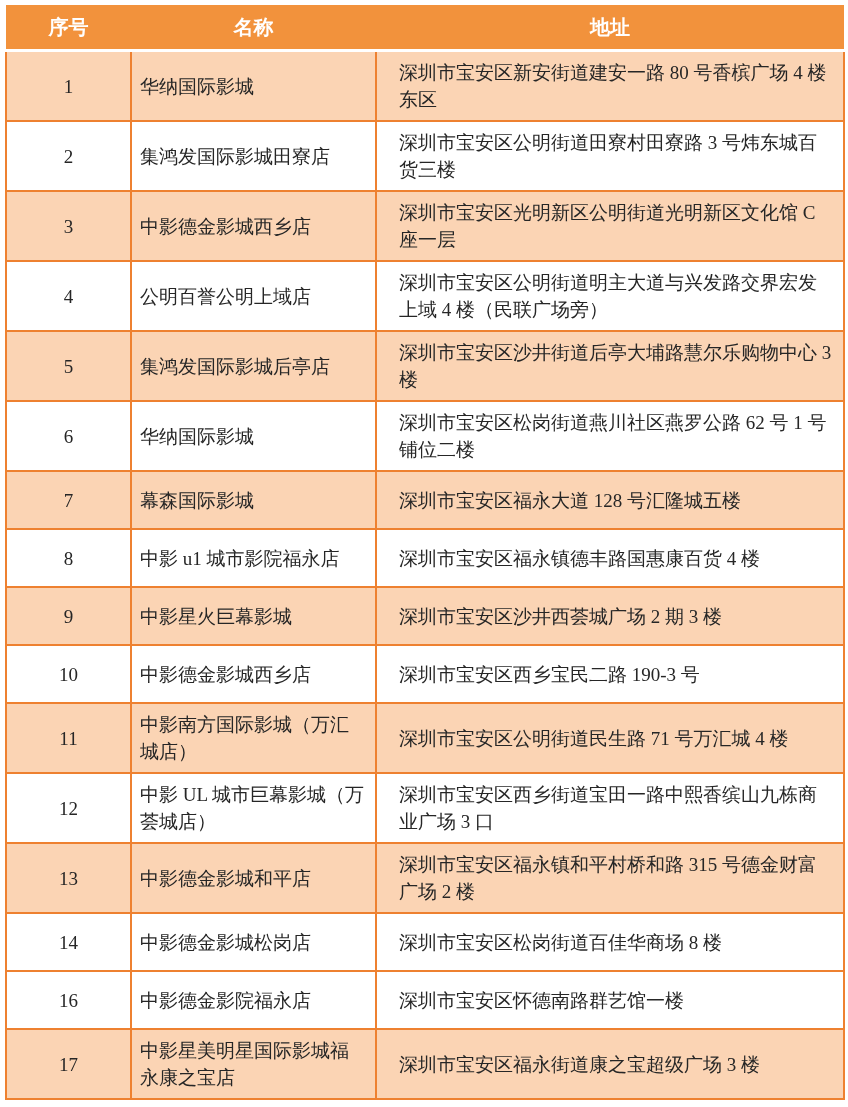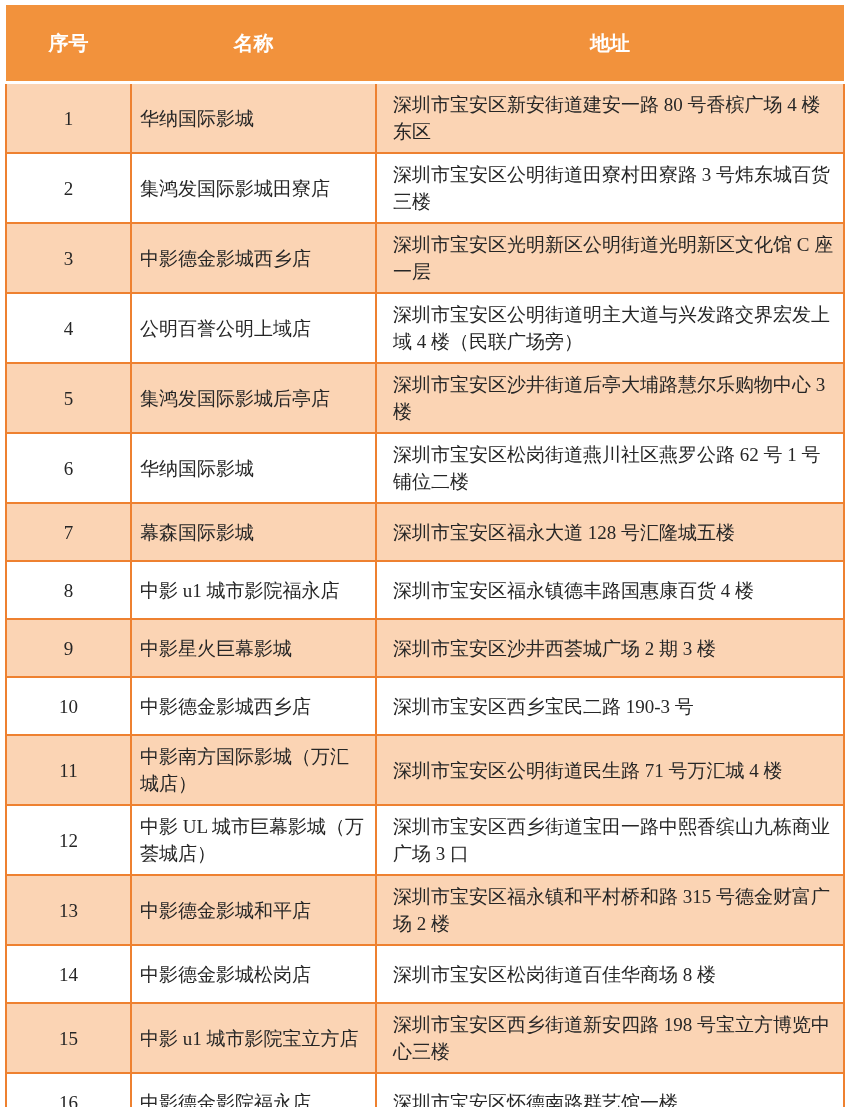--- a/index.html
+++ b/index.html
@@ -23,40 +23,40 @@
   }
   col.col-index   { width: 125px; }
   col.col-name    { width: 245px; }
   col.col-address { width: 468px; }
   th {
     background: var(--header-bg, #F2923C);
     color: var(--header-text, #ffffff);
     font-size: 20px;
     font-weight: bold;
     height: 44px;
-    padding: 16px;
+    padding: 0;
     border: none;
     border-bottom: 3px solid #ffffff;
     text-align: center;
     vertical-align: middle;
   }
   td {
     border: 2px solid var(--border, #EE8130);
     font-size: 19px;
     line-height: 27px;
     padding: 7px 8px;
     height: 42px;
     vertical-align: middle;
     word-break: break-all;
   }
   tr.band td { background: var(--band-bg, #FBD4B4); }
   tr.plain td { background: #ffffff; }
   td.index-cell { text-align: center; }
   td.name-cell { text-align: left; }
-  td.address-cell { text-align: left; padding-left: 16px; }
+  td.address-cell { text-align: left; padding-left: 22px; }
 </style>
 </head>
 <body>
 
 <div class="page">
   <table class="cinema-table">
     <colgroup>
       <col class="col-index">
       <col class="col-name">
       <col class="col-address">
@@ -132,25 +132,20 @@
         <tr class="band">
     <td class="index-cell">13</td>
     <td class="name-cell">中影德金影城和平店</td>
     <td class="address-cell">深圳市宝安区福永镇和平村桥和路 315 号德金财富广场 2 楼</td>
   </tr>
         <tr class="plain">
     <td class="index-cell">14</td>
     <td class="name-cell">中影德金影城松岗店</td>
     <td class="address-cell">深圳市宝安区松岗街道百佳华商场 8 楼</td>
   </tr>
-        <tr class="band">
-    <td class="index-cell">15</td>
-    <td class="name-cell">中影 u1 城市影院宝立方店</td>
-    <td class="address-cell">深圳市宝安区西乡街道新安四路 198 号宝立方博览中心三楼</td>
-  </tr>
         <tr class="plain">
     <td class="index-cell">16</td>
     <td class="name-cell">中影德金影院福永店</td>
     <td class="address-cell">深圳市宝安区怀德南路群艺馆一楼</td>
   </tr>
         <tr class="band">
     <td class="index-cell">17</td>
     <td class="name-cell">中影星美明星国际影城福永康之宝店</td>
     <td class="address-cell">深圳市宝安区福永街道康之宝超级广场 3 楼</td>
   </tr>

